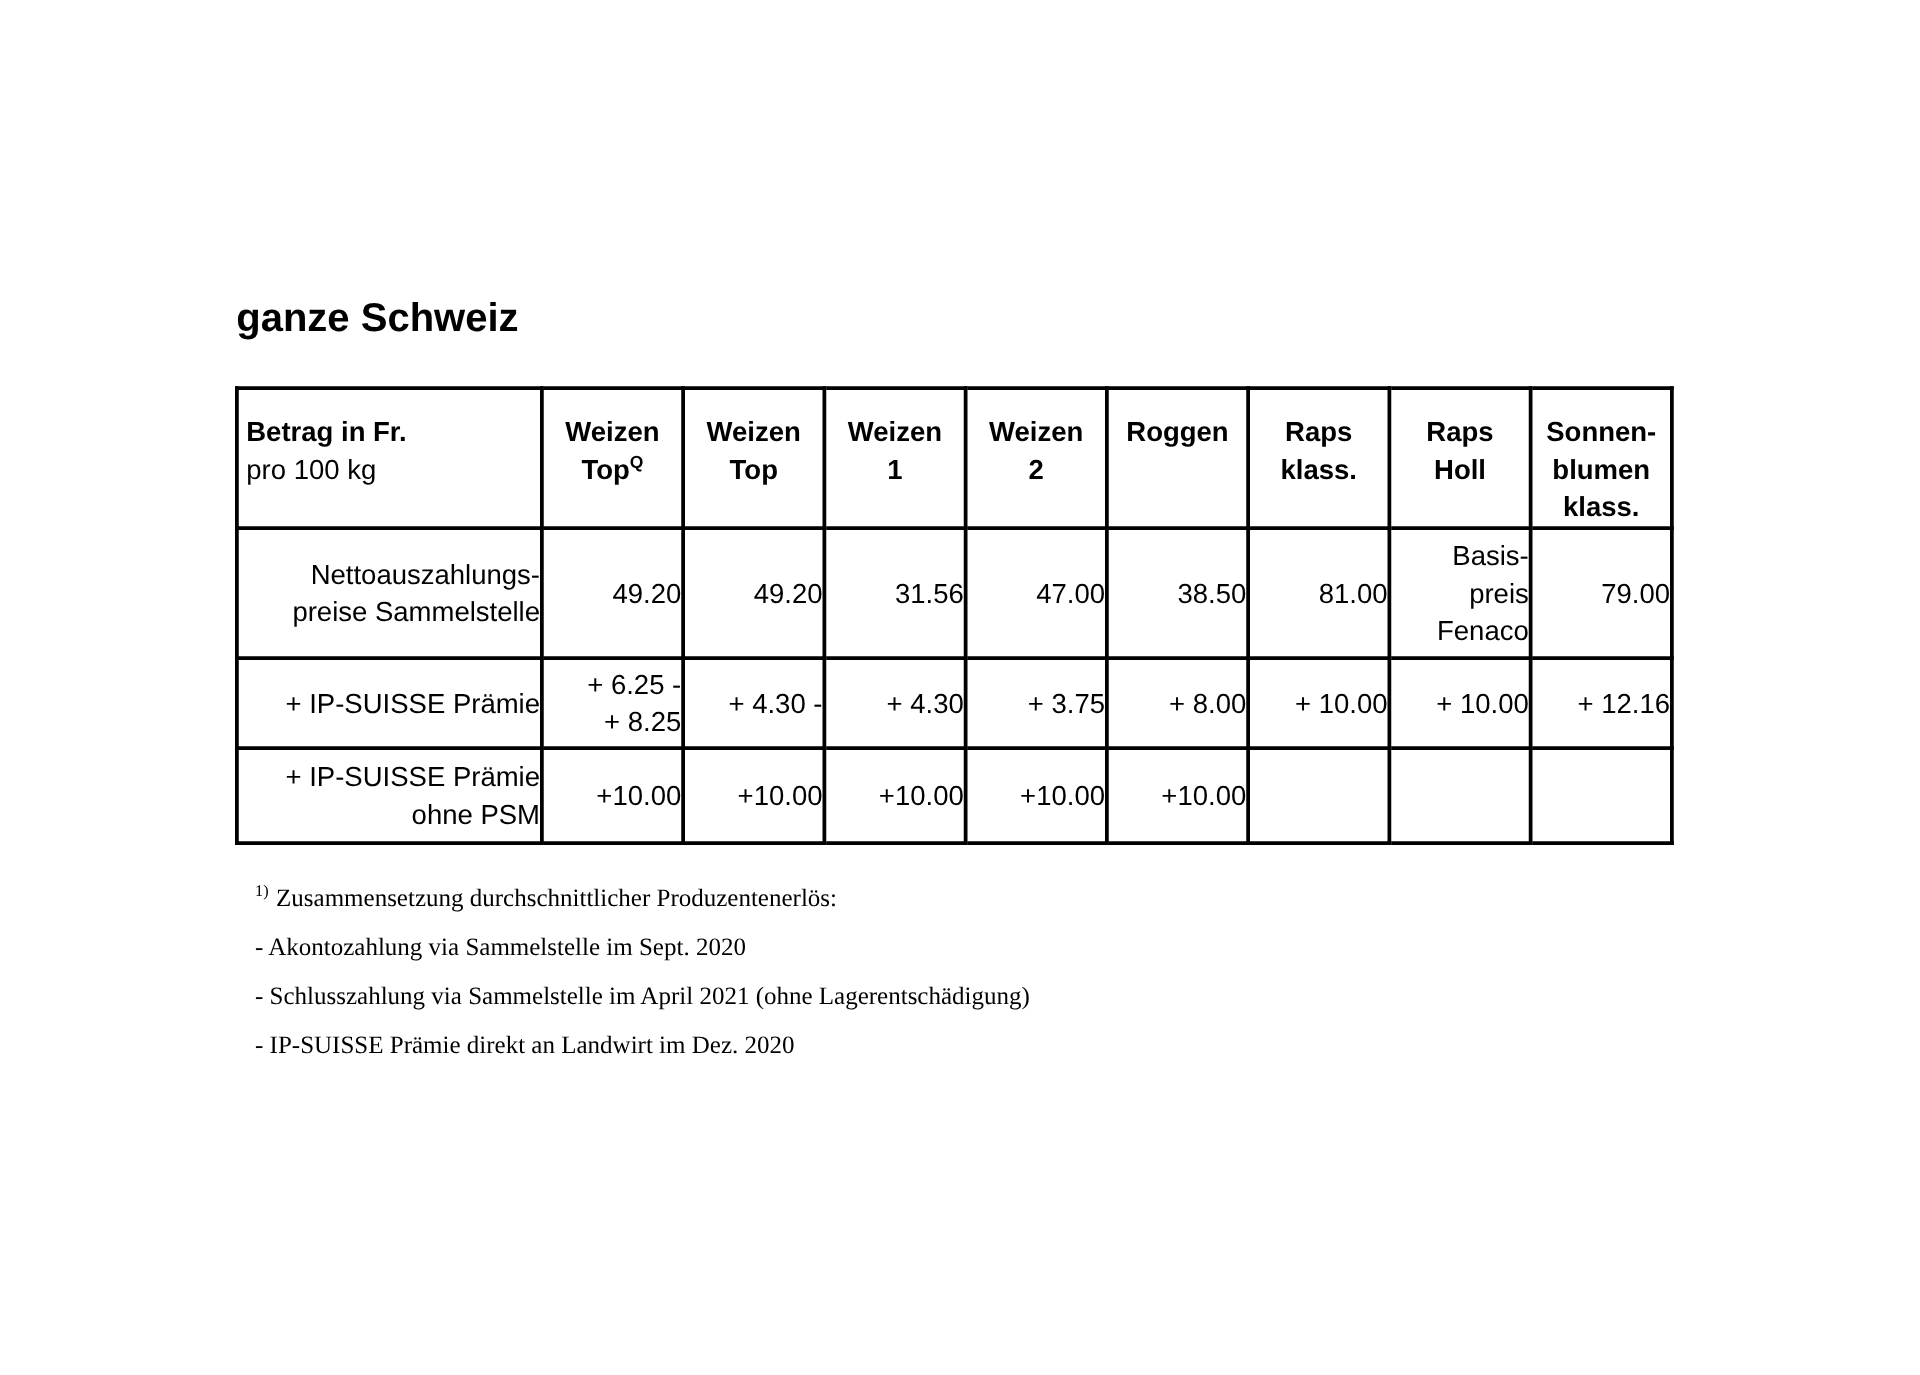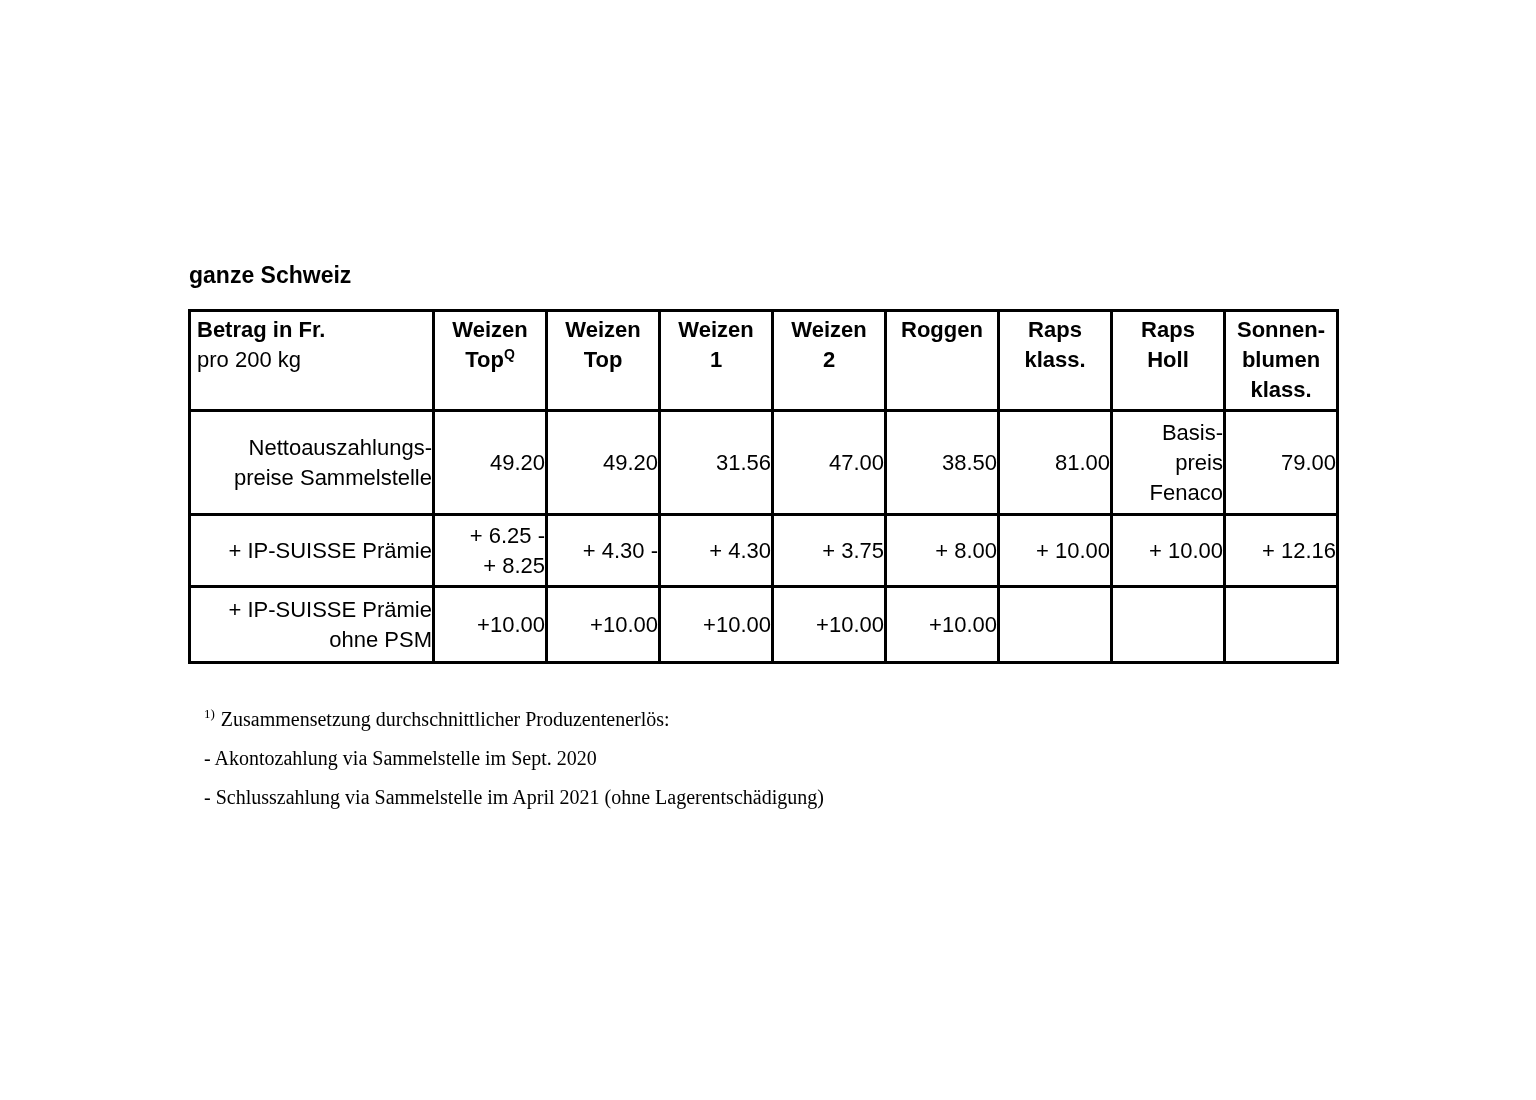--- a/index.html
+++ b/index.html
@@ -25,22 +25,22 @@
     left: 189px;
     top: 203px;
     font-size: 24px;
     font-weight: bold;
     letter-spacing: 0.2px;
     white-space: nowrap;
   }
   .title-line2 {
     position: absolute;
     left: 189px;
-    top: 262px;
-    font-size: 23px;
+    top: 236px;
+    font-size: 32px;
     font-weight: bold;
     white-space: nowrap;
   }
   table.price {
     position: absolute;
     left: 188px;
     top: 309px;
     border-collapse: collapse;
     table-layout: fixed;
   }
@@ -50,21 +50,21 @@
     border: 3px solid #000000;
     white-space: pre-line;
     overflow: hidden;
     padding: 0;
   }
   th {
     font-size: 22px;
     font-weight: bold;
     text-align: center;
     vertical-align: top;
-    padding-top: 3px;
+    padding-top: 19px;
     line-height: 30px;
   }
   th.corner {
     text-align: left;
     padding-left: 6px;
   }
   th.corner .sub {
     font-weight: normal;
   }
   td {
@@ -122,21 +122,21 @@
         <col class="cn">
         <col class="cn">
         <col class="cn">
       <col class="cn">
         <col class="cn">
         <col class="cn">
         <col class="cn">
     </colgroup>
     <tbody>
         <tr class="hr">
-      <th class="corner"><span>Betrag in Fr.</span><br><span class="sub">pro 200 kg</span></th>
+      <th class="corner"><span>Betrag in Fr.</span><br><span class="sub">pro 100 kg</span></th>
       <th><span>Weizen</span><br><span>Top</span><sup class="q">Q</sup></th>
       <th>Weizen
 Top</th>
       <th>Weizen
 1</th>
       <th>Weizen
 2</th>
       <th>Roggen</th>
       <th>Raps
 klass.</th>
@@ -184,15 +184,16 @@
       <td class="num"></td>
       <td class="num"></td>
     </tr>
   </tbody>
     </table>
 
   <div class="footnotes">
     <div class="fn"><sup>1)</sup><span>Zusammensetzung durchschnittlicher Produzentenerlös:</span></div>
     <div class="fn">- Akontozahlung via Sammelstelle im Sept. 2020</div>
     <div class="fn">- Schlusszahlung via Sammelstelle im April 2021 (ohne Lagerentschädigung)</div>
+    <div class="fn">- IP-SUISSE Prämie direkt an Landwirt im Dez. 2020</div>
   </div>
 
 </div>
 
 </body></html>

